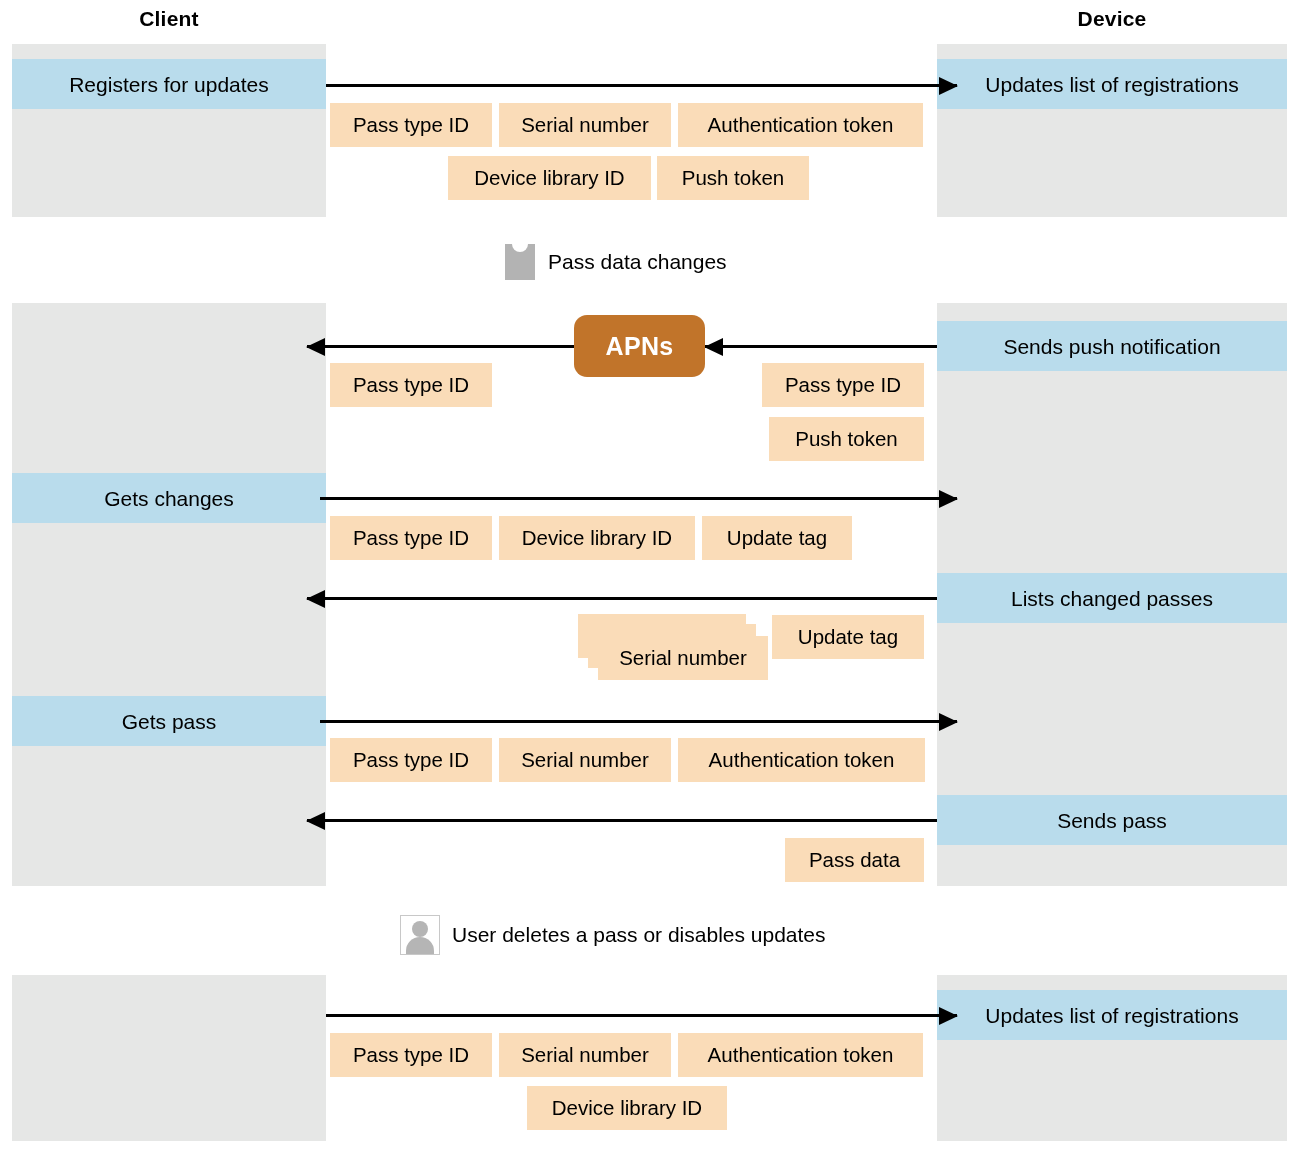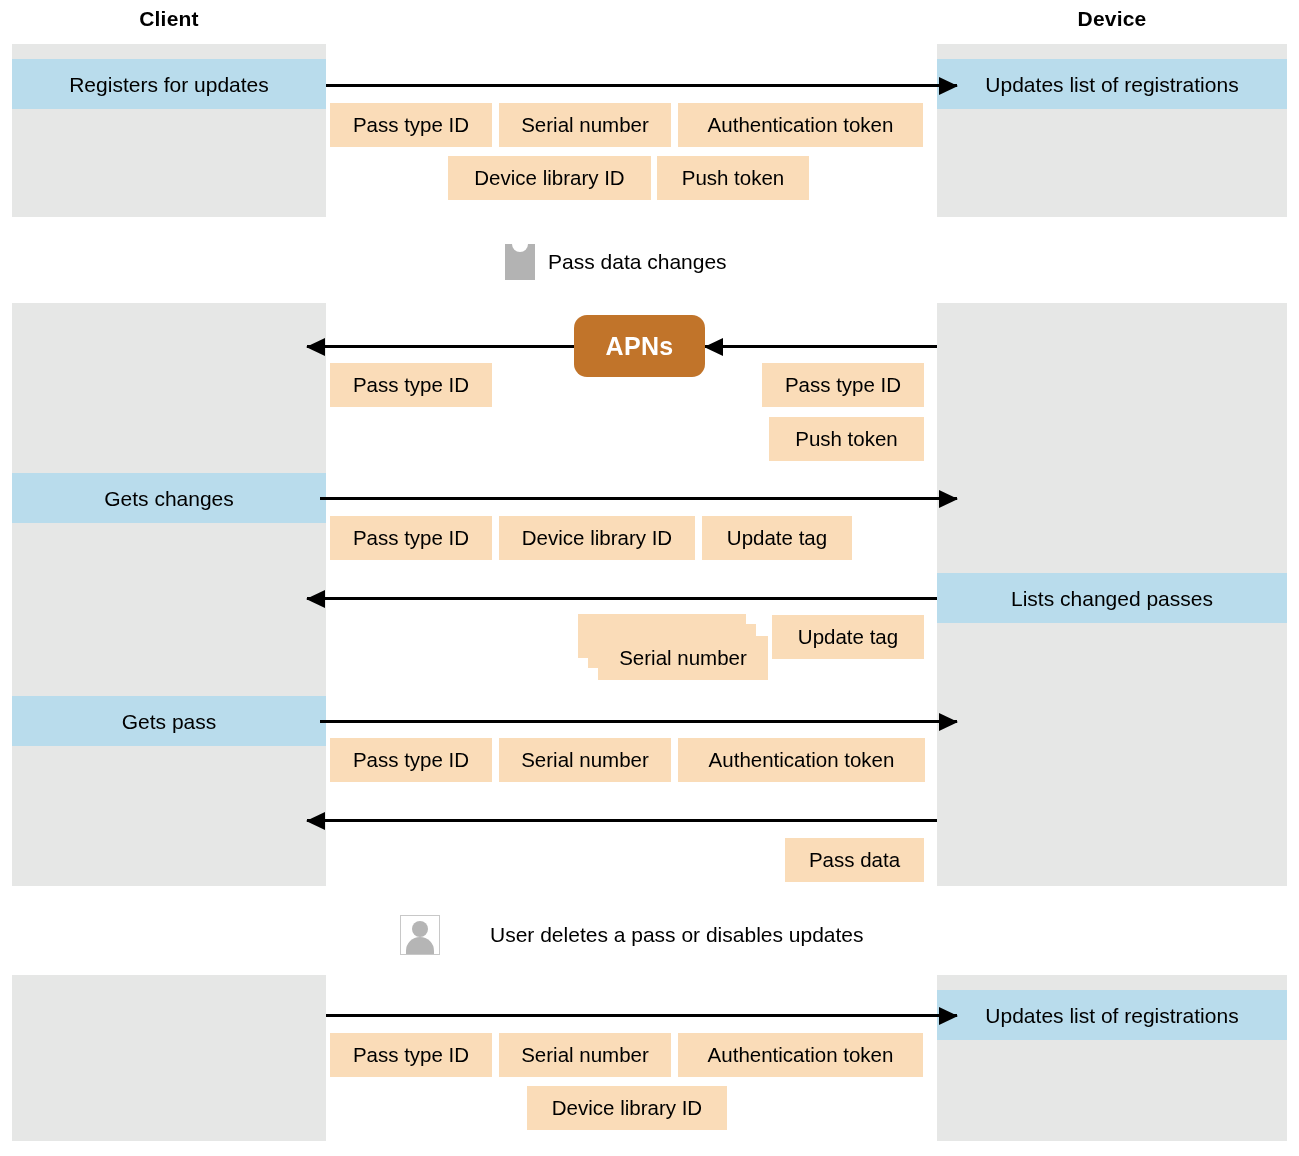--- a/index.html
+++ b/index.html
@@ -142,20 +142,23 @@
   <div class="chip" style="left:657px;top:156px;width:152px;">Push token</div>
 
   <div class="event" style="left:505px;top:243px;height:38px;">
     <div class="pass-glyph"></div>
     <div class="evt-label">Pass data changes</div>
   </div>
 
   <div class="lane" style="left:12px;top:303px;width:314px;height:583px;"></div>
   <div class="lane" style="left:937px;top:303px;width:350px;height:583px;"></div>
 
+  <div class="band" style="left:937px;top:321px;width:350px;height:50px;">
+    <span>Sends push notification</span>
+  </div>
 
   <div class="arrow left" style="left:307px;top:345px;width:267px;">
     <div class="shaft"></div>
     <div class="head"></div>
   </div>
   <div class="arrow left" style="left:705px;top:345px;width:232px;">
     <div class="shaft"></div>
     <div class="head"></div>
   </div>
 
@@ -198,28 +201,31 @@
   </div>
   <div class="arrow right" style="left:320px;top:720px;width:637px;">
     <div class="shaft"></div>
     <div class="head"></div>
   </div>
 
   <div class="chip" style="left:330px;top:738px;width:162px;">Pass type ID</div>
   <div class="chip" style="left:499px;top:738px;width:172px;">Serial number</div>
   <div class="chip" style="left:678px;top:738px;width:247px;">Authentication token</div>
 
+  <div class="band" style="left:937px;top:795px;width:350px;height:50px;">
+    <span>Sends pass</span>
+  </div>
   <div class="arrow left" style="left:307px;top:819px;width:630px;">
     <div class="shaft"></div>
     <div class="head"></div>
   </div>
 
   <div class="chip" style="left:785px;top:838px;width:139px;">Pass data</div>
 
-  <div class="event" style="left:400px;top:915px;height:40px;gap:38px;">
+  <div class="event" style="left:400px;top:915px;height:40px;">
     <div class="user-glyph">
       <div class="head"></div>
       <div class="body"></div>
     </div>
     <div class="evt-label">User deletes a pass or disables updates</div>
   </div>
 
   <div class="lane" style="left:12px;top:975px;width:314px;height:166px;"></div>
   <div class="lane" style="left:937px;top:975px;width:350px;height:166px;"></div>
 

